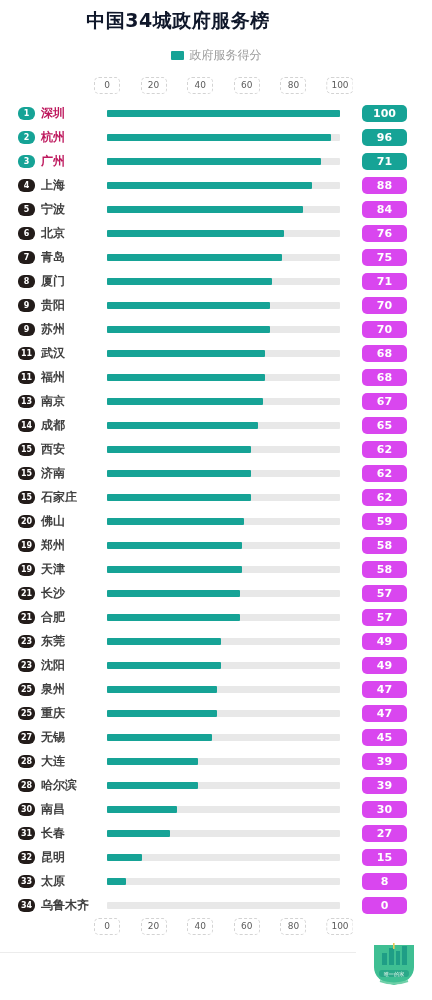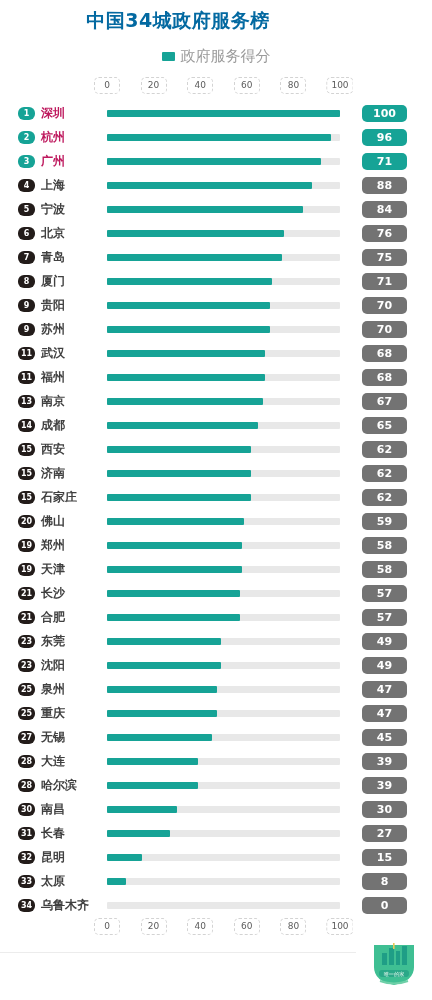--- a/index.html
+++ b/index.html
@@ -17,40 +17,40 @@
     background: #ffffff;
   }
 
   
   .title {
     position: absolute;
     top: 8px; left: 0; width: 356px;
     text-align: center;
     font-size: 19px;
     font-weight: bold;
-    color: #0369a1;
+    color: #0f172a;
     letter-spacing: 0.5px;
   }
 
   
   .legend {
     position: absolute;
     top: 47px; left: 0; width: 432px;
     display: flex;
     align-items: center;
     justify-content: center;
     gap: 6px;
   }
   .legend-swatch {
     width: 13px; height: 9px;
     background: #16a396;
     border-radius: 1px;
   }
   .legend-label {
-    font-size: 15px;
+    font-size: 12px;
     color: #9b9b9b;
   }
 
   
   .axis {
     position: absolute;
     left: 107px;
     width: 233px;
     height: 17px;
   }
@@ -119,21 +119,21 @@
     height: 7px;
     background: #16a396;
     border-radius: 1px;
   }
 
   .score {
     position: absolute;
     left: 362px;
     width: 45px; height: 17px;
     border-radius: 5px;
-    background: #737373;
+    background: #d946ef;
     color: #ffffff;
     font-size: 11px;
     font-weight: bold;
     line-height: 17px;
     text-align: center;
   }
   .row.top .score { background: #16a396; }
 
   
   .footer-rule {

